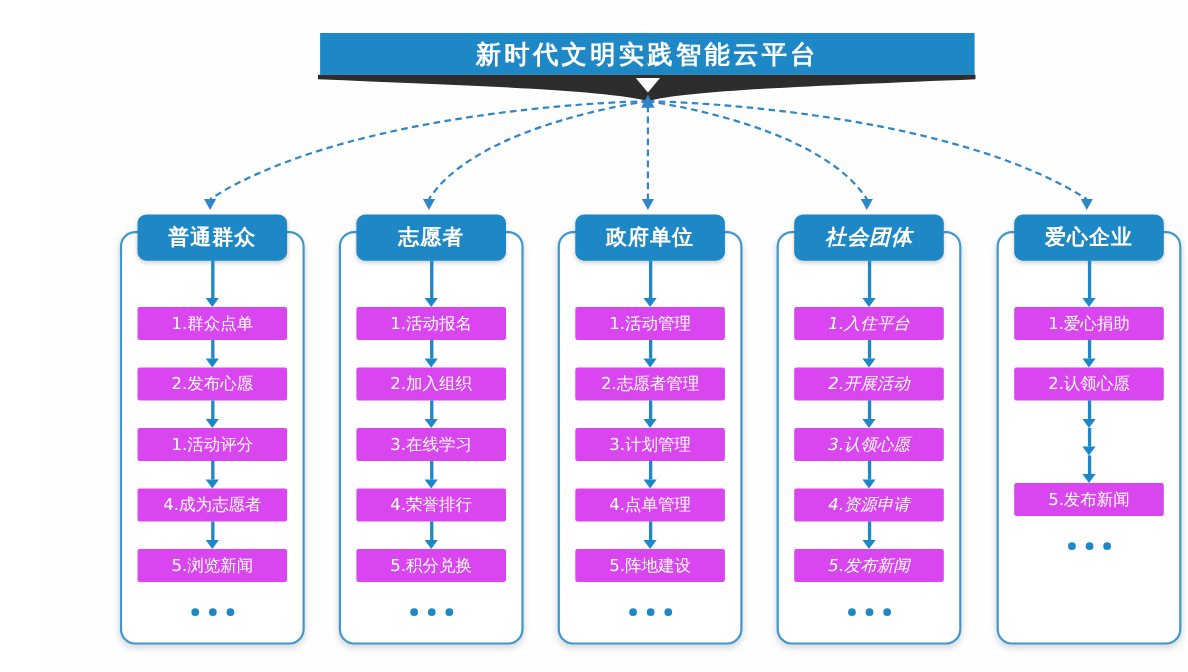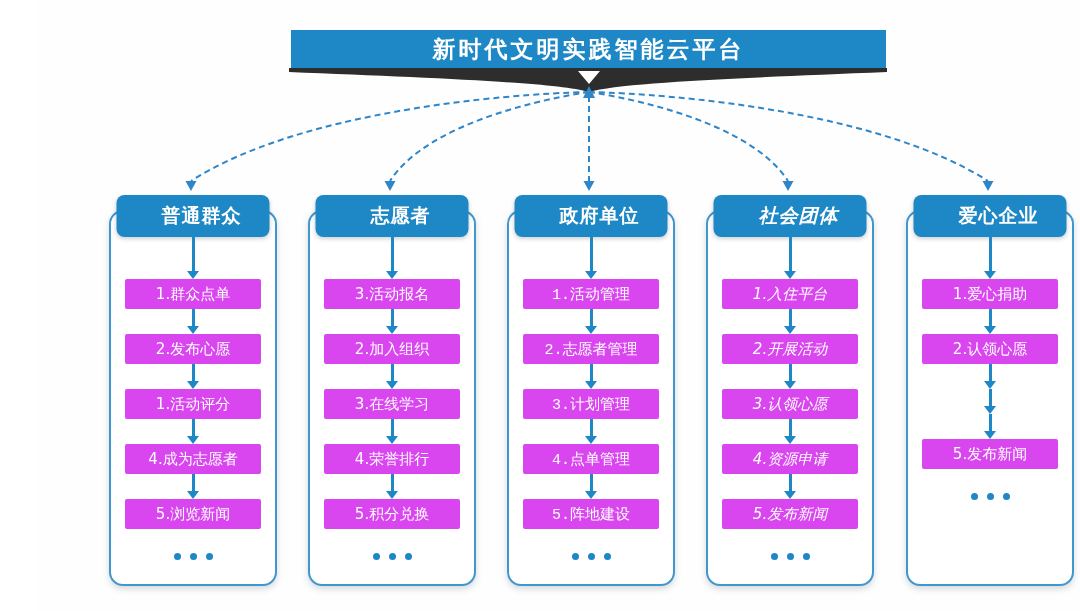--- a/index.html
+++ b/index.html
@@ -21,40 +21,39 @@
     position:absolute;top:210px;width:164px;height:372px;background:#fff;
     border:2px solid #3F97D0;border-radius:14px;
     box-shadow:0 3px 6px rgba(110,120,130,.28);
   }
   .col-header{
     position:absolute;top:-17px;left:50%;transform:translateX(-50%);
     width:136px;height:42px;background:#1E87C5;border-radius:8px;
     color:#fff;display:flex;align-items:center;justify-content:center;
     font-size:19px;font-weight:bold;letter-spacing:1px;
     box-shadow:0 2px 4px rgba(0,0,0,.18);
-    padding-left:17px;
   }
   .flow{
     position:absolute;top:25px;left:0;right:0;
     display:flex;flex-direction:column;align-items:center;
   }
   .arrow{display:flex;flex-direction:column;align-items:center;height:25px;}
   .arrow.long{height:42px;}
   .arrow .stem{width:3px;flex:1;background:#1E87C5;}
   .arrow .head{
     width:0;height:0;border-left:6px solid transparent;border-right:6px solid transparent;
     border-top:8px solid #1E87C5;
   }
   .step{
     width:136px;height:30px;background:#d946ef;border-radius:2px;
     color:#fff;display:flex;align-items:center;justify-content:center;font-size:15px;
   }
   .dots{margin-top:24px;display:flex;gap:9px;}
   .dots span{width:7px;height:7px;border-radius:50%;background:#1E87C5;}
-  .col.c1{left:73px;} .col.c2{left:272px;} .col.c3{left:471px;font-family:Liberation Mono, monospace;} .col.c4{left:670px;font-style:italic;} .col.c5{left:870px;}
+  .col.c1{left:73px;} .col.c2{left:272px;} .col.c3{left:471px;} .col.c4{left:670px;font-style:italic;} .col.c5{left:870px;}
 </style>
 </head>
 <body>
 
 <div class="canvas">
 
   <div class="banner">新时代文明实践智能云平台</div>
 
   <svg class="ribbon" width="598" height="28" viewBox="0 0 598 28">
     <path d="M0,1 L598,1 L598,5 C455,11 335,15 300,25 C265,15 143,11 0,5 Z" fill="#2D2D2D"></path>
@@ -115,21 +114,21 @@
     </div>
   </div>
 
   <div class="col c2">
     <div class="col-header">志愿者</div>
     <div class="flow">
       <div class="arrow long">
           <div class="stem"></div>
           <div class="head"></div>
         </div>
-      <div class="step">3.活动报名</div>
+      <div class="step">1.活动报名</div>
       <div class="arrow">
           <div class="stem"></div>
           <div class="head"></div>
         </div>
       <div class="step">2.加入组织</div>
       <div class="arrow">
           <div class="stem"></div>
           <div class="head"></div>
         </div>
       <div class="step">3.在线学习</div>

